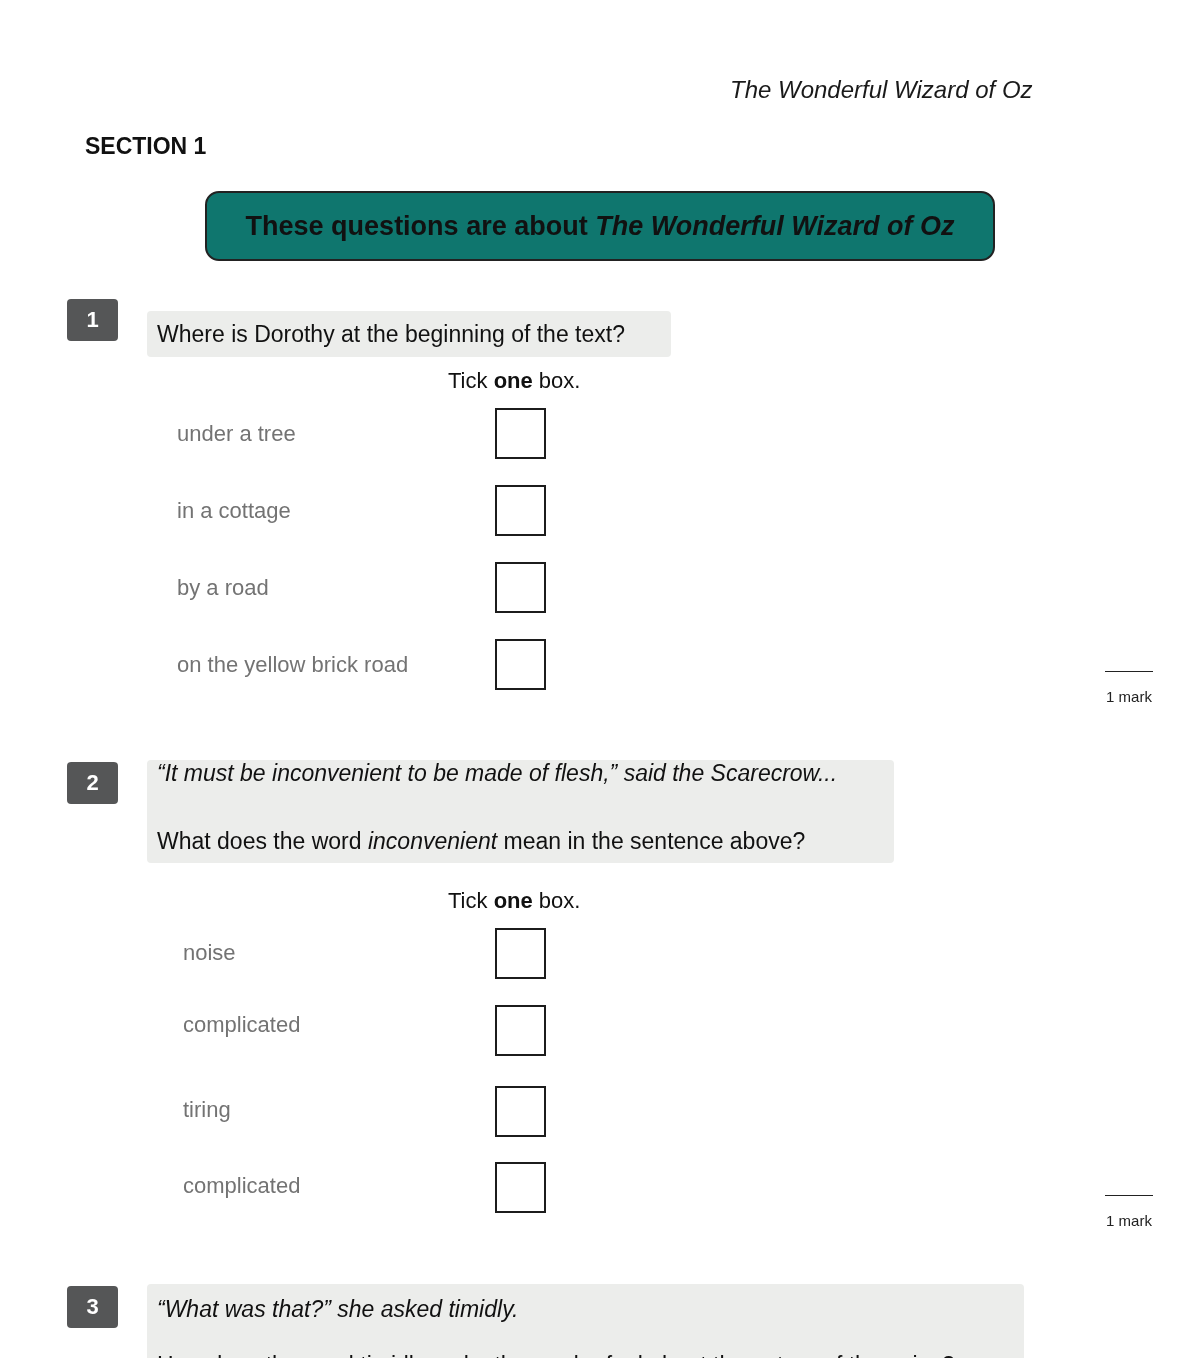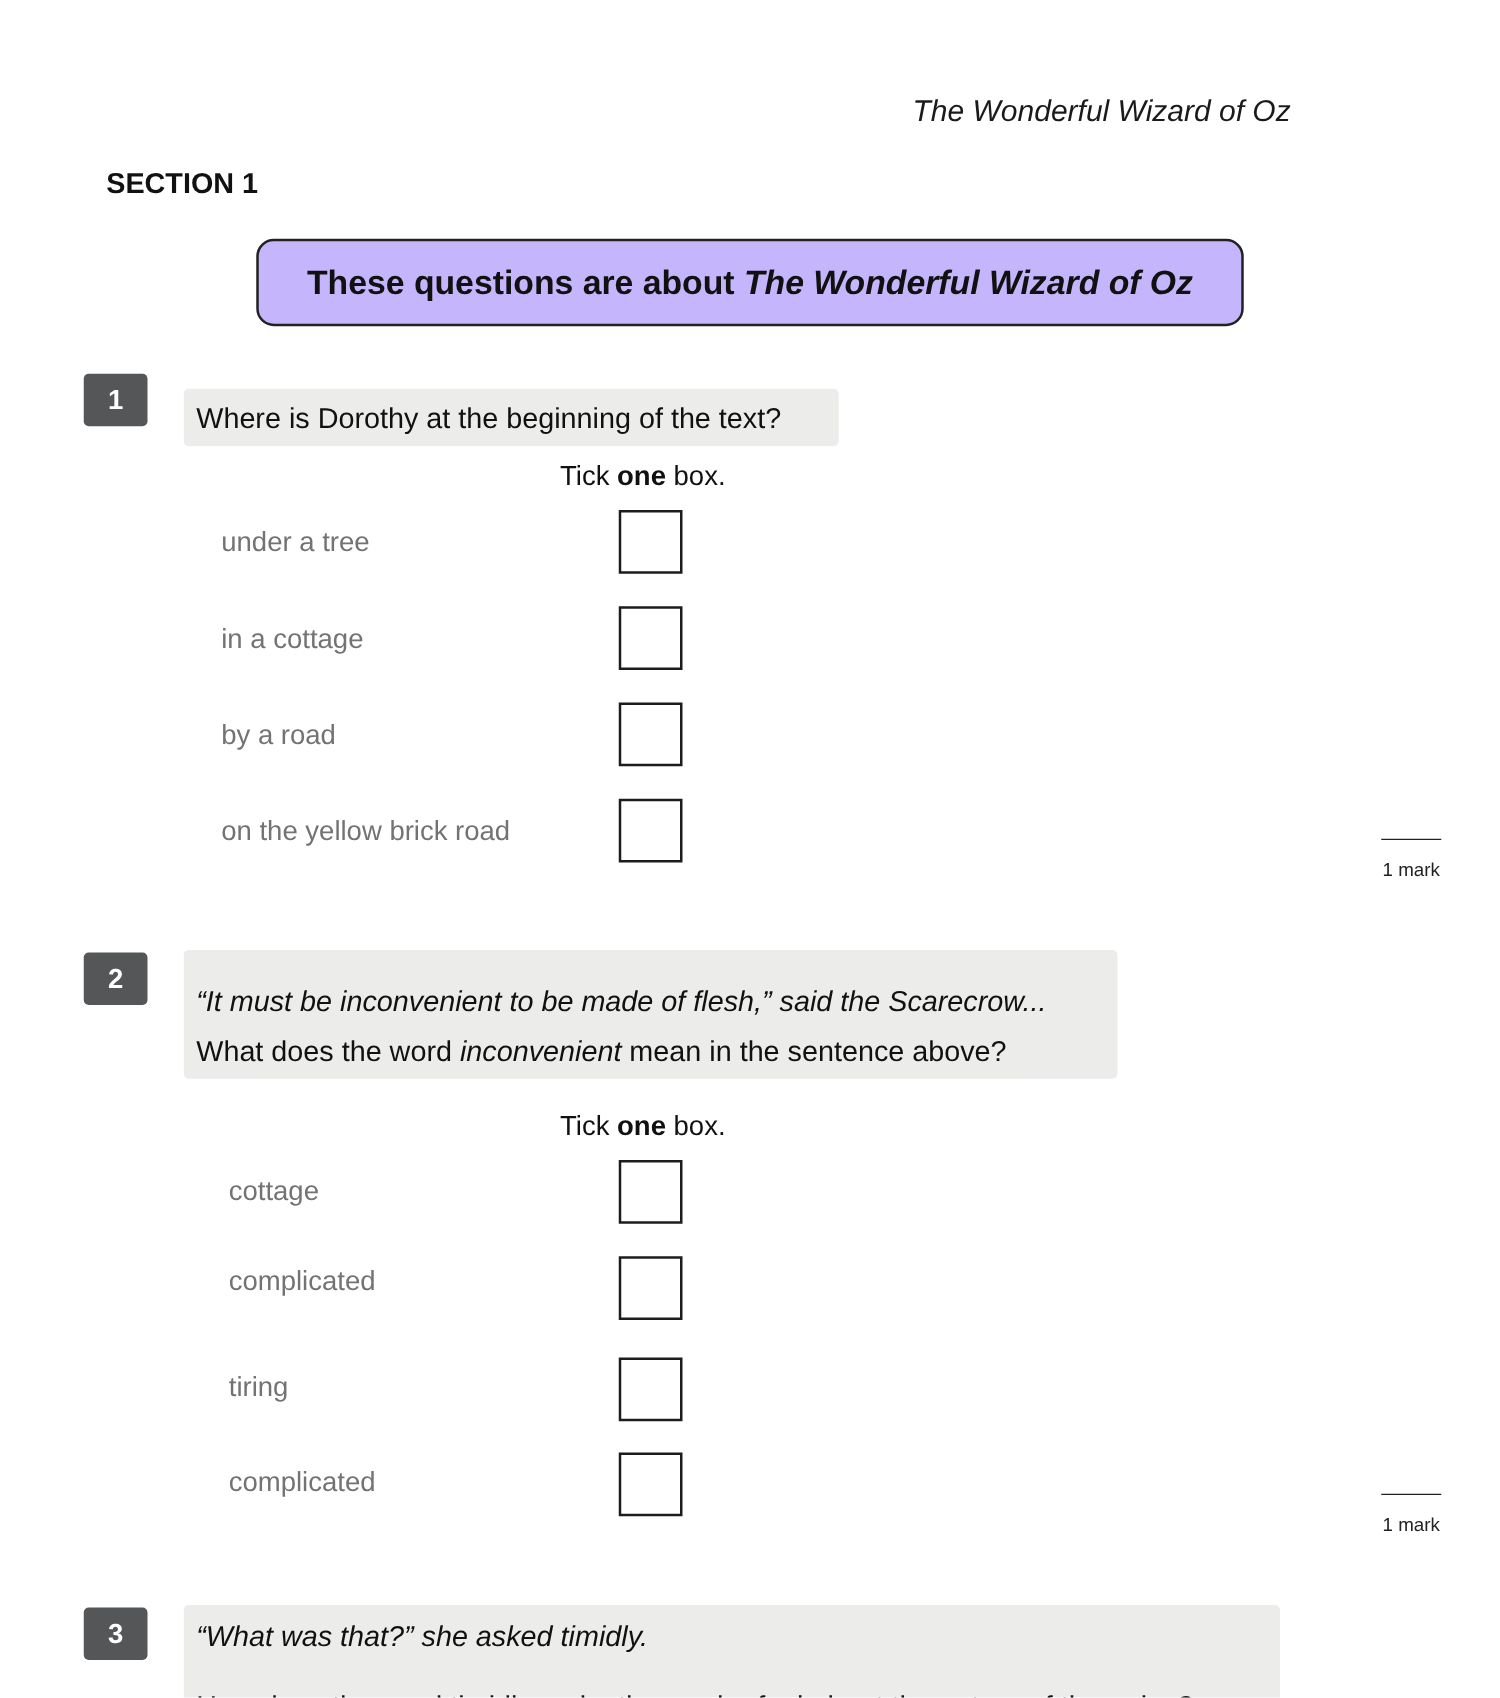--- a/index.html
+++ b/index.html
@@ -12,21 +12,21 @@
       position: absolute; left: 730px; top: 76px;
       font-size: 24px; font-style: italic; color: #1a1a1a;
     }
     .section-heading {
       position: absolute; left: 85px; top: 133px;
       font-size: 23px; font-weight: bold; color: #111;
     }
     .banner {
       position: absolute; left: 205px; top: 191px;
       width: 786px; height: 66px;
-      background: #c4b5fd; border: 2px solid #222; border-radius: 14px;
+      background: #0f766e; border: 2px solid #222; border-radius: 14px;
       display: flex; align-items: center; justify-content: center;
       font-size: 27px; font-weight: bold; color: #111;
     }
     .banner i { font-style: italic; }
     .q-num {
       position: absolute; width: 51px; height: 42px;
       background: #555657; border-radius: 4px; color: #fff;
       font-size: 22px; font-weight: bold;
       display: flex; align-items: center; justify-content: center;
     }
@@ -74,26 +74,26 @@
 <div class="tickbox" style="top:485px;"></div>
 <div class="opt-label" style="left:177px; top:575px;">by a road</div>
 <div class="tickbox" style="top:562px;"></div>
 <div class="opt-label" style="left:177px; top:652px;">on the yellow brick road</div>
 <div class="tickbox" style="top:639px;"></div>
 
 <div class="mark" style="left:1105px; top:671px;">1 mark</div>
 
 <div class="q-num" style="left:67px; top:762px;">2</div>
 <div class="q-box" style="left:147px; top:760px; width:747px; height:103px;">
-  <span class="line italic" style="top:28px;">“It must be inconvenient to be made of flesh,” said the Scarecrow...</span>
+  <span class="line italic" style="top:0;">“It must be inconvenient to be made of flesh,” said the Scarecrow...</span>
   <span class="line" style="top:68px;"><span style="white-space:pre">What does the word </span><i>inconvenient</i><span style="white-space:pre"> mean in the sentence above?</span></span>
 </div>
 <div class="tick-instr" style="top:888px;"><span style="white-space:pre">Tick </span><b>one</b><span style="white-space:pre"> box.</span></div>
 
-<div class="opt-label" style="left:183px; top:940px;">cottage</div>
+<div class="opt-label" style="left:183px; top:940px;">noise</div>
 <div class="tickbox" style="top:928px;"></div>
 <div class="opt-label" style="left:183px; top:1012px;">complicated</div>
 <div class="tickbox" style="top:1005px;"></div>
 <div class="opt-label" style="left:183px; top:1097px;">tiring</div>
 <div class="tickbox" style="top:1086px;"></div>
 <div class="opt-label" style="left:183px; top:1173px;">complicated</div>
 <div class="tickbox" style="top:1162px;"></div>
 
 <div class="mark" style="left:1105px; top:1195px;">1 mark</div>
 

